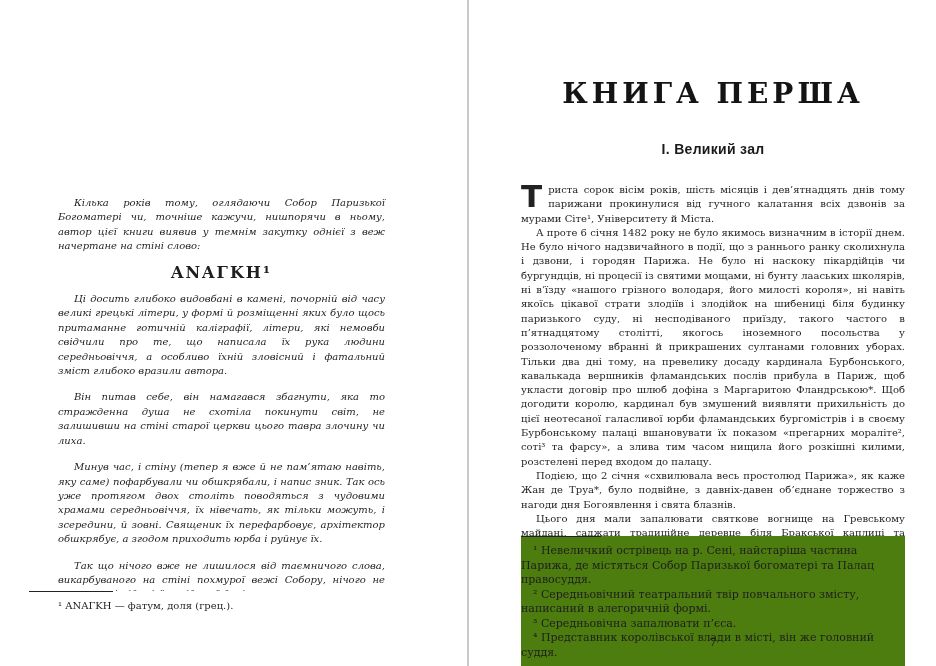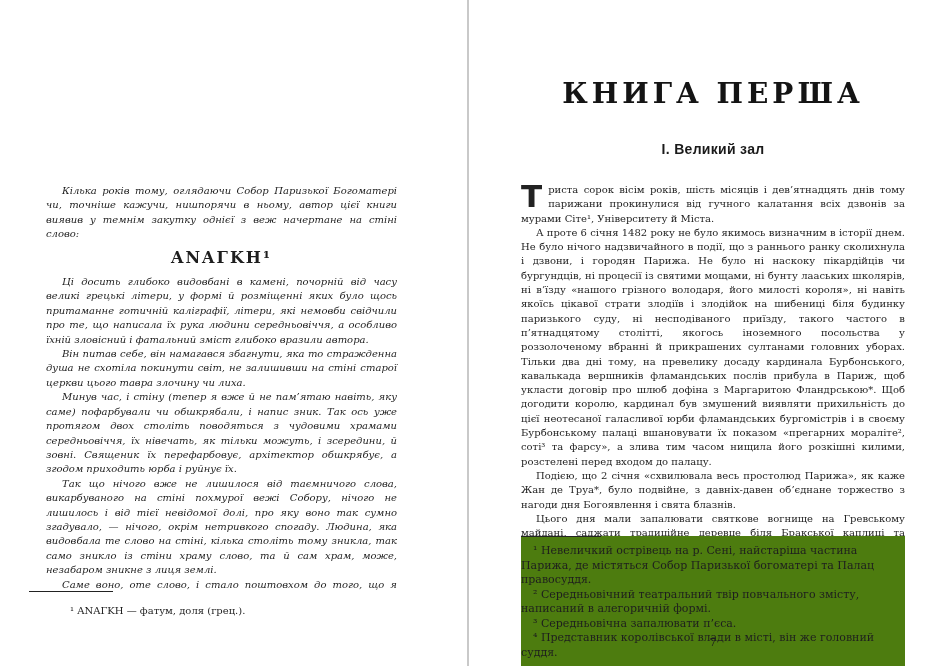--- a/index.html
+++ b/index.html
@@ -26,21 +26,21 @@
   .left-body {
     position: absolute;
     left: 46px; top: 184px;
     width: 351px;
     font-size: 10px;
     line-height: 14.4px;
     font-style: italic;
     text-align: justify;
     z-index: 1;
   }
-  .left-body p { margin: 0; text-indent: 16px; }
+  .left-body p { margin: 12px; text-indent: 16px; }
   .anagke {
     text-align: center;
     font-style: normal;
     font-weight: bold;
     font-size: 16px;
     letter-spacing: 2px;
     margin: 9px 0 10px 0;
   }
   .date-line {
     text-align: right;
@@ -56,21 +56,21 @@
     line-height: 14px;
     font-style: normal;
     z-index: 2;
   }
   .left-fn .sep {
     width: 84px; height: 1px;
     background: #222222;
     margin-left: -17px;
     margin-bottom: 7px;
   }
-  .left-fn p { margin: 12px; text-indent: 12px; }
+  .left-fn p { margin: 0; text-indent: 12px; }
 
   
   .book-title {
     position: absolute;
     left: 521px; top: 42px;
     width: 384px;
     text-align: center;
     font-weight: bold;
     font-size: 28px;
     letter-spacing: 4px;

